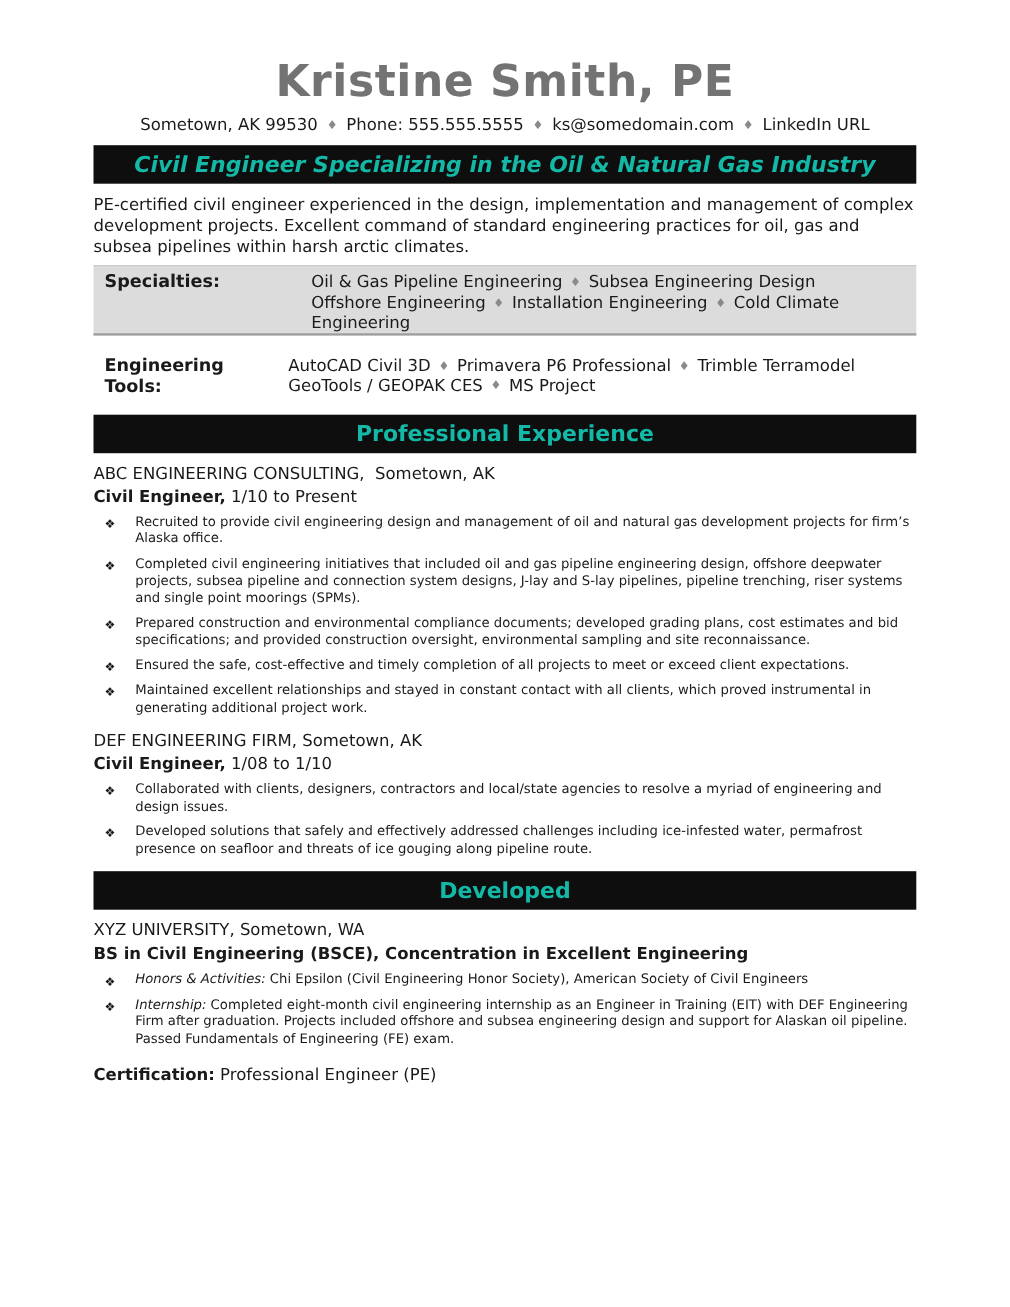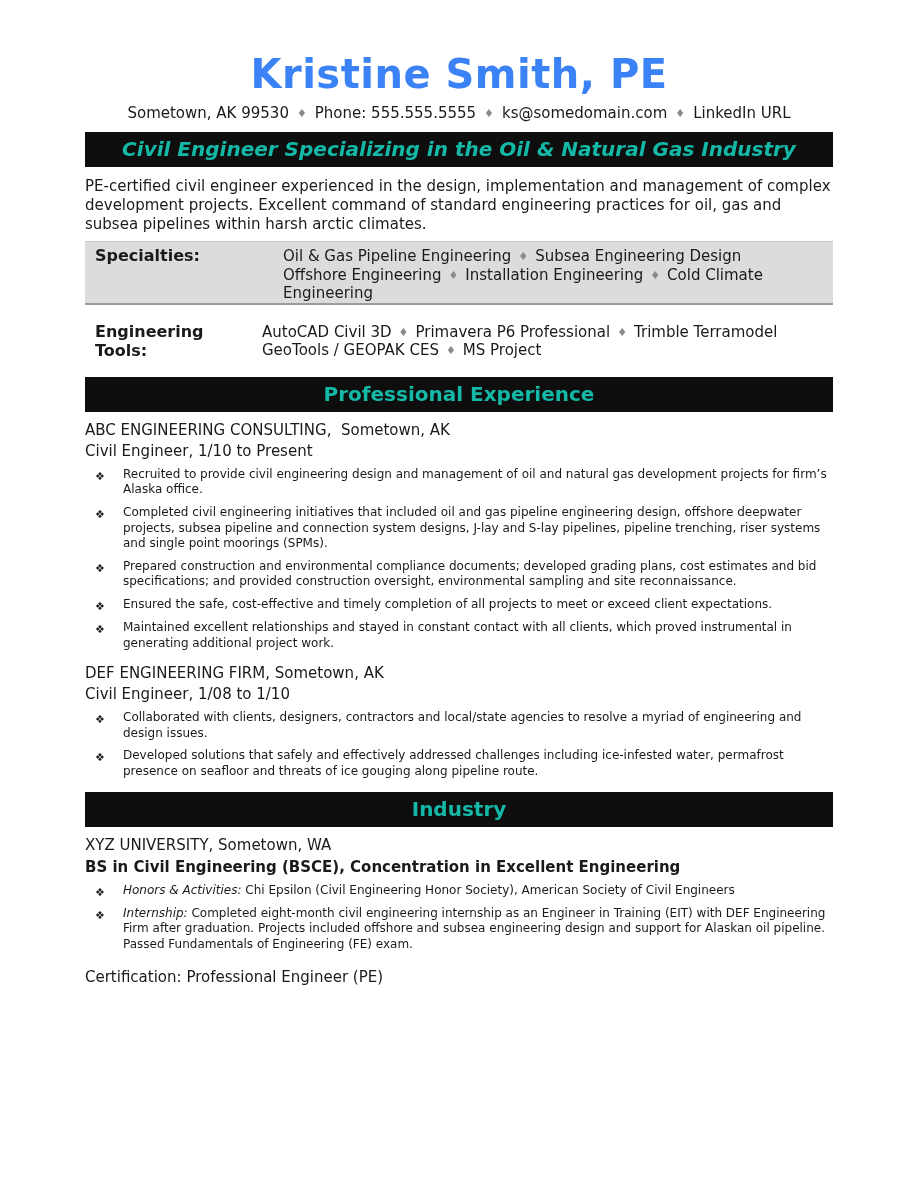--- a/index.html
+++ b/index.html
@@ -8,21 +8,21 @@
     background: #ffffff;
     color: #1a1a1a;
     font-family: "DejaVu Sans", "Liberation Sans", sans-serif;
     overflow: hidden;
   }
   .page { width: 748px; margin: 0 auto; padding-top: 52px; }
 
   .name {
     margin: 0;
     font-size: 40px; font-weight: bold; line-height: 1.12;
-    text-align: center; color: #3b82f6; letter-spacing: 0.5px;
+    text-align: center; color: #737373; letter-spacing: 0.5px;
   }
   .contact { text-align: center; font-size: 15px; margin-top: 7px; }
   .sep-diamond {
     color: #8a8a8a; font-size: 11px; margin: 0 8px;
     vertical-align: 1px; display: inline-block;
   }
 
   .banner {
     background: #0e0e0e; color: #14b8a6;
     text-align: center; margin-top: 10px; padding: 5px 0 6px;
@@ -48,21 +48,21 @@
     font-weight: bold; font-size: 16px; line-height: 1.22;
   }
   .skills-content {
     flex: 1; font-size: 15px; line-height: 1.23;
     padding: 5px 0 0; white-space: pre-line;
   }
   .skills-content .sep-diamond { margin: 0 7px; }
 
   .employer { font-size: 15px; margin-top: 9px; white-space: pre-wrap; }
   .role { font-size: 15px; margin-top: 3px; }
-  .role-title, .bold { font-weight: normal; }
+  .role-title, .bold { font-weight: bold; }
   .job.second { margin-top: 13px; }
 
   .bullet { display: flex; margin-top: 7px; }
   .bullet-marker {
     flex: 0 0 38px; box-sizing: border-box;
     padding-left: 10px; padding-top: 3px; font-size: 11px; color: #1a1a1a;
   }
   .bullet-text { flex: 1; font-size: 12px; line-height: 1.3; }
   .lead-italic { font-style: italic; }
 
@@ -141,21 +141,21 @@
       <span class="bullet-marker">❖</span>
       <span class="bullet-text">Collaborated with clients, designers, contractors and local/state agencies to resolve a myriad of engineering and design issues.</span>
     </div>
     <div class="bullet">
       <span class="bullet-marker">❖</span>
       <span class="bullet-text">Developed solutions that safely and effectively addressed challenges including ice-infested water, permafrost presence on seafloor and threats of ice gouging along pipeline route.</span>
     </div>
   </div>
 
   <div class="banner section">
-    <span class="banner-text">Industry</span>
+    <span class="banner-text">Developed</span>
   </div>
 
   <div class="education">
     <div class="school">XYZ UNIVERSITY, Sometown, WA</div>
     <div class="degree">BS in Civil Engineering (BSCE), Concentration in Excellent Engineering</div>
     <div class="bullet">
       <span class="bullet-marker">❖</span>
       <span class="bullet-text">
         <span class="lead-italic">Honors &amp; Activities:</span>
         <span>Chi Epsilon (Civil Engineering Honor Society), American Society of Civil Engineers</span>

